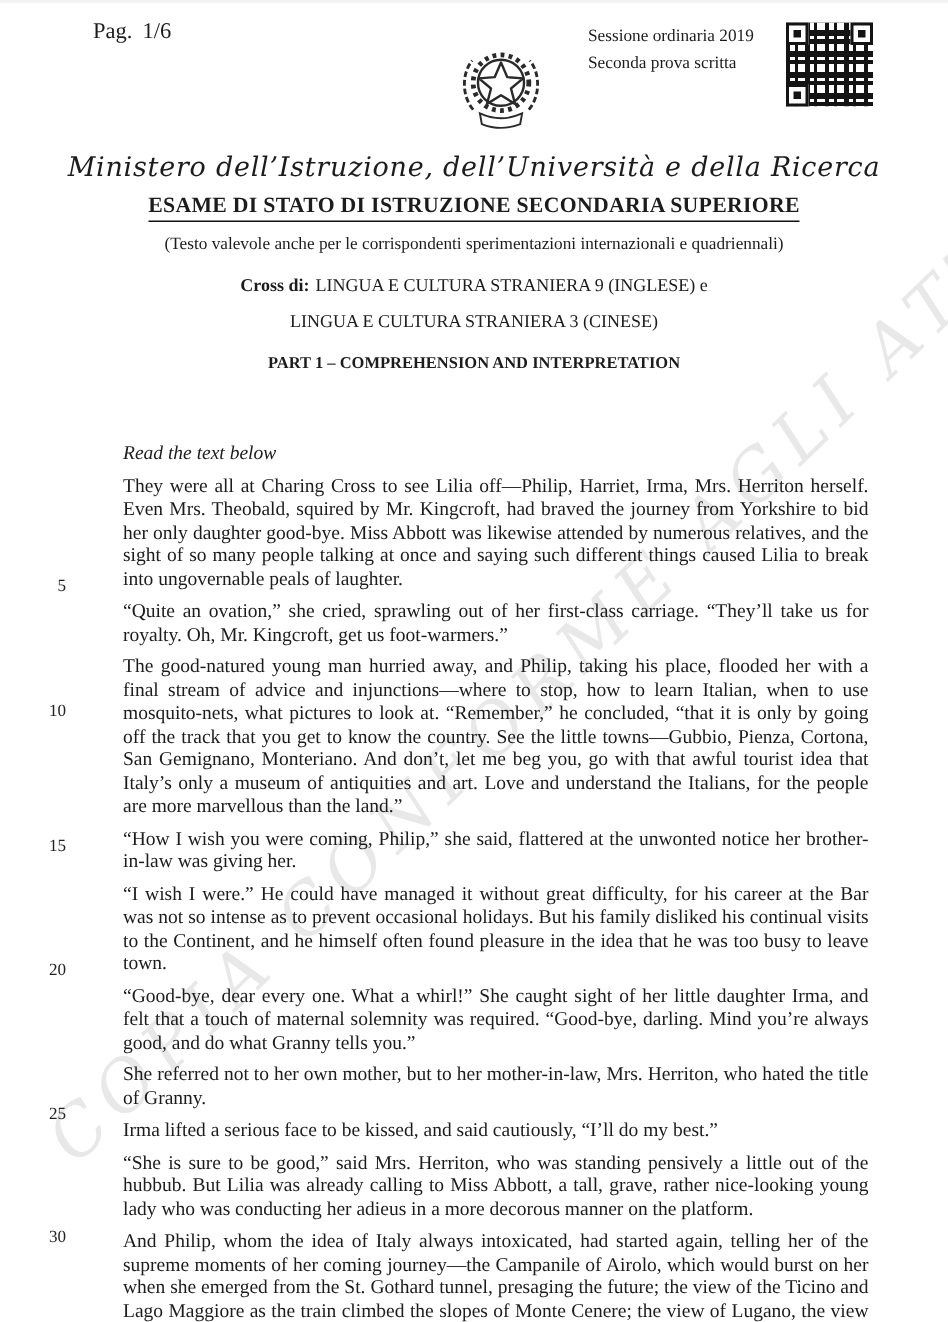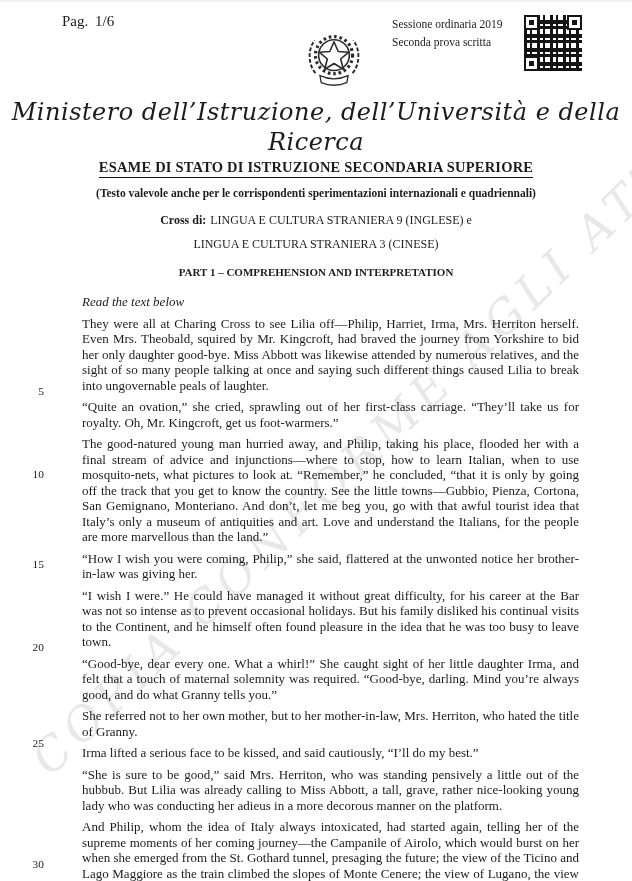--- a/index.html
+++ b/index.html
@@ -32,25 +32,25 @@
     background:
       repeating-linear-gradient(90deg,#141414 0 3px,transparent 3px 6px,#141414 6px 8px,transparent 8px 13px),
       repeating-linear-gradient(0deg,#141414 0 3px,#ffffff 3px 5px,#141414 5px 9px,#ffffff 9px 14px);
     outline:1px solid #fff;
   }
   .qf{position:absolute;width:15px;height:15px;border:2.5px solid #141414;background:#fff;box-sizing:border-box;}
   .qf::after{content:"";display:block;width:5px;height:5px;background:#141414;margin:2.5px;}
   .qf.tl{left:0;top:0;} .qf.tr{right:0;top:0;} .qf.bl{left:0;bottom:0;}
   
   .titles{position:absolute;left:0;top:95px;width:632px;text-align:center;}
-  .ministry{font-size:24px;font-style:italic;letter-spacing:0.5px;line-height:30px;font-family:"DejaVu Serif",serif;}
+  .ministry{font-size:18px;font-style:italic;letter-spacing:0.5px;line-height:30px;font-family:"DejaVu Serif",serif;}
   .esame{margin-top:2px;font-size:14.5px;font-weight:bold;}
   .esame span{display:inline-block;border-bottom:1.5px solid #111;padding-bottom:1px;letter-spacing:0.2px;}
   .indirizzi{margin-top:15px;font-size:12px;}
-  .note{margin-top:9px;font-size:11.5px;font-weight:bold;}
+  .note{margin-top:9px;font-size:11.5px;font-weight:normal;}
   .tema{margin-top:14px;font-size:12px;}
   .tema2{margin-top:9px;font-size:12px;}
   .part{margin-top:14px;font-size:11px;font-weight:bold;}
   .blab{font-weight:bold;margin-right:4px;}
   
   .content{position:absolute;left:82px;top:292px;width:497px;font-size:13px;line-height:15.5px;}
   .content p{margin:0 0 6px 0;text-align:justify;}
   .instruction{font-style:italic;margin:0 0 6px 0;}
   .lineno{
     position:absolute;left:24px;width:20px;text-align:right;
@@ -99,21 +99,21 @@
       </div>
       <div class="tema2">LINGUA E CULTURA STRANIERA 3 (CINESE)</div>
       <div class="part">PART 1 – COMPREHENSION AND INTERPRETATION</div>
     </div>
 
     <span class="lineno" style="top:382px;">5</span>
     <span class="lineno" style="top:465px;">10</span>
     <span class="lineno" style="top:555px;">15</span>
     <span class="lineno" style="top:638px;">20</span>
     <span class="lineno" style="top:734px;">25</span>
-    <span class="lineno" style="top:855px;">30</span>
+    <span class="lineno" style="top:816px;">30</span>
 
     <div class="content">
       <p class="instruction">Read the text below</p>
       <p>They were all at Charing Cross to see Lilia off—Philip, Harriet, Irma, Mrs. Herriton herself. Even Mrs. Theobald, squired by Mr. Kingcroft, had braved the journey from Yorkshire to bid her only daughter good-bye. Miss Abbott was likewise attended by numerous relatives, and the sight of so many people talking at once and saying such different things caused Lilia to break into ungovernable peals of laughter.</p>
       <p>“Quite an ovation,” she cried, sprawling out of her first-class carriage. “They’ll take us for royalty. Oh, Mr. Kingcroft, get us foot-warmers.”</p>
       <p>The good-natured young man hurried away, and Philip, taking his place, flooded her with a final stream of advice and injunctions—where to stop, how to learn Italian, when to use mosquito-nets, what pictures to look at. “Remember,” he concluded, “that it is only by going off the track that you get to know the country. See the little towns—Gubbio, Pienza, Cortona, San Gemignano, Monteriano. And don’t, let me beg you, go with that awful tourist idea that Italy’s only a museum of antiquities and art. Love and understand the Italians, for the people are more marvellous than the land.”</p>
       <p>“How I wish you were coming, Philip,” she said, flattered at the unwonted notice her brother-in-law was giving her.</p>
       <p>“I wish I were.” He could have managed it without great difficulty, for his career at the Bar was not so intense as to prevent occasional holidays. But his family disliked his continual visits to the Continent, and he himself often found pleasure in the idea that he was too busy to leave town.</p>
       <p>“Good-bye, dear every one. What a whirl!” She caught sight of her little daughter Irma, and felt that a touch of maternal solemnity was required. “Good-bye, darling. Mind you’re always good, and do what Granny tells you.”</p>
       <p>She referred not to her own mother, but to her mother-in-law, Mrs. Herriton, who hated the title of Granny.</p>

